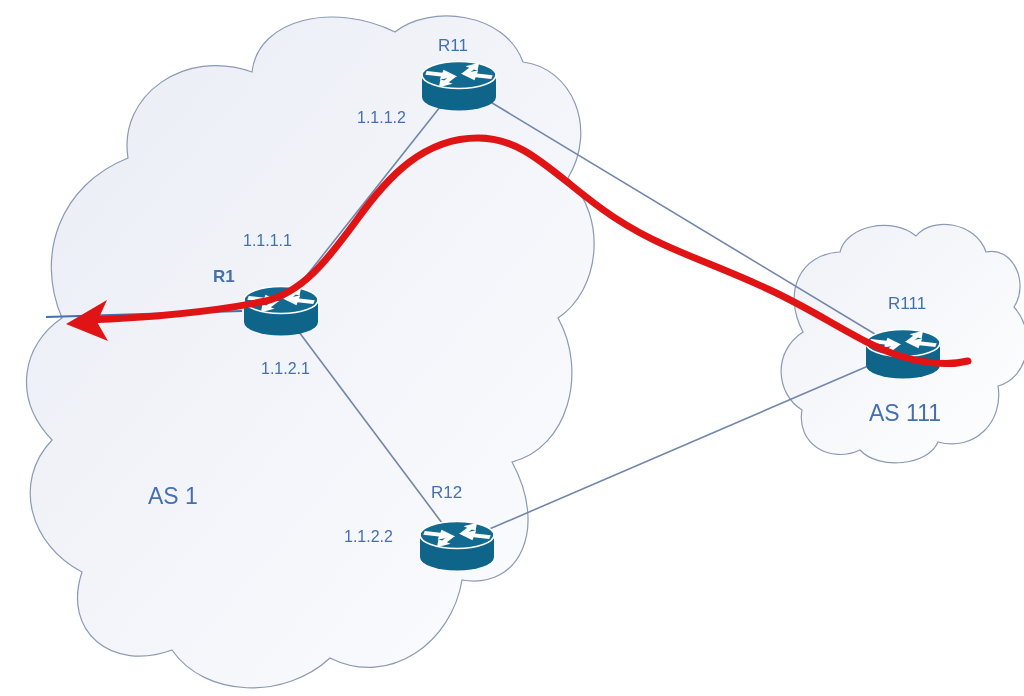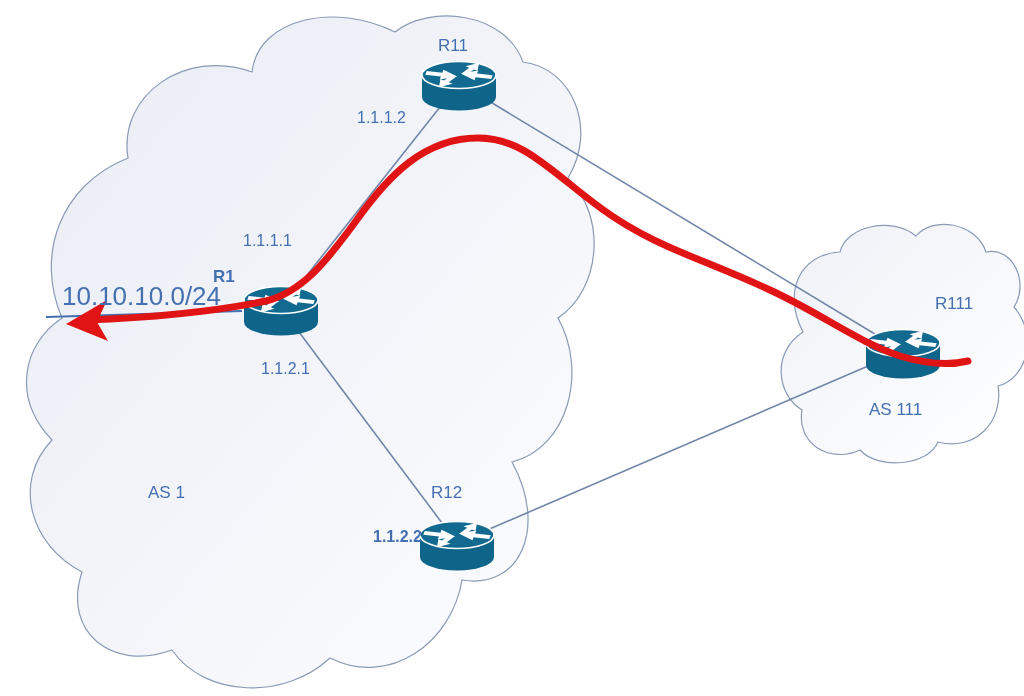--- a/index.html
+++ b/index.html
@@ -13,21 +13,21 @@
   #diagram-svg{position:absolute;left:0;top:0;}
   .lbl{
     position:absolute;
     color:#4470b2;
     white-space:nowrap;
     line-height:1.05;
     user-select:none;
   }
   .lbl.small{font-size:16px;}
   .lbl.router{font-size:17px;}
-  .lbl.as{font-size:17px;}
+  .lbl.as{font-size:23px;}
   .lbl.net{font-size:26px;}
 </style>
 </head>
 <body>
 
 <div id="stage">
 
   <svg id="diagram-svg" width="1024" height="696" viewBox="0 0 1024 696">
     <defs>
       <linearGradient id="bigCloudGrad" x1="0" y1="0" x2="1" y2="1">
@@ -99,27 +99,26 @@
          C 140,318 212,312 266,301
          C 302,292 326,262 356,221
          C 388,176 424,138 478,138
          C 524,138 550,171 602,209
          C 654,247 704,259 770,290
          C 822,314 858,342 900,356
          C 930,365 952,365 968,361" fill="none" stroke="#e01414" stroke-width="7" stroke-linecap="round"></path>
     <path d="M 66,324 L 107,300 L 97,322 L 108,341 Z" fill="#e01414"></path>
   </svg>
 
-  <div class="lbl net" style="left:62px;top:283px;">10.10.10.0/24</div>
   <div class="lbl as" style="left:148px;top:484px;">AS 1</div>
   <div class="lbl as" style="left:869px;top:401px;">AS 111</div>
 
   <div class="lbl router" style="left:213px;top:268px;font-weight:bold;">R1</div>
   <div class="lbl router" style="left:438px;top:37px;">R11</div>
   <div class="lbl router" style="left:431px;top:484px;">R12</div>
-  <div class="lbl router" style="left:888px;top:295px;margin-left:47px;">R111</div>
+  <div class="lbl router" style="left:888px;top:295px;">R111</div>
 
   <div class="lbl small" style="left:243px;top:233px;">1.1.1.1</div>
   <div class="lbl small" style="left:357px;top:98px;margin-top:12px;">1.1.1.2</div>
   <div class="lbl small" style="left:261px;top:361px;text-align:center;">1.1.2.1</div>
-  <div class="lbl small" style="left:373px;top:529px;font-weight:bold;">1.1.2.2</div>
+  <div class="lbl small" style="left:344px;top:529px;">1.1.2.2</div>
 
 </div>
 
 </body></html>

